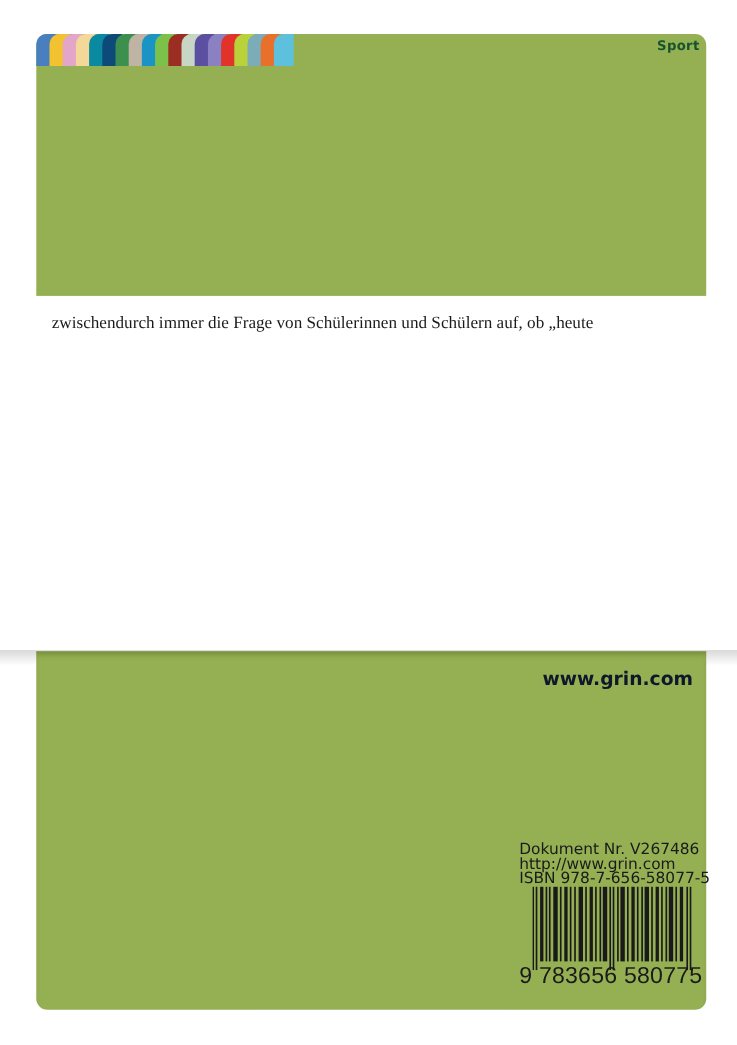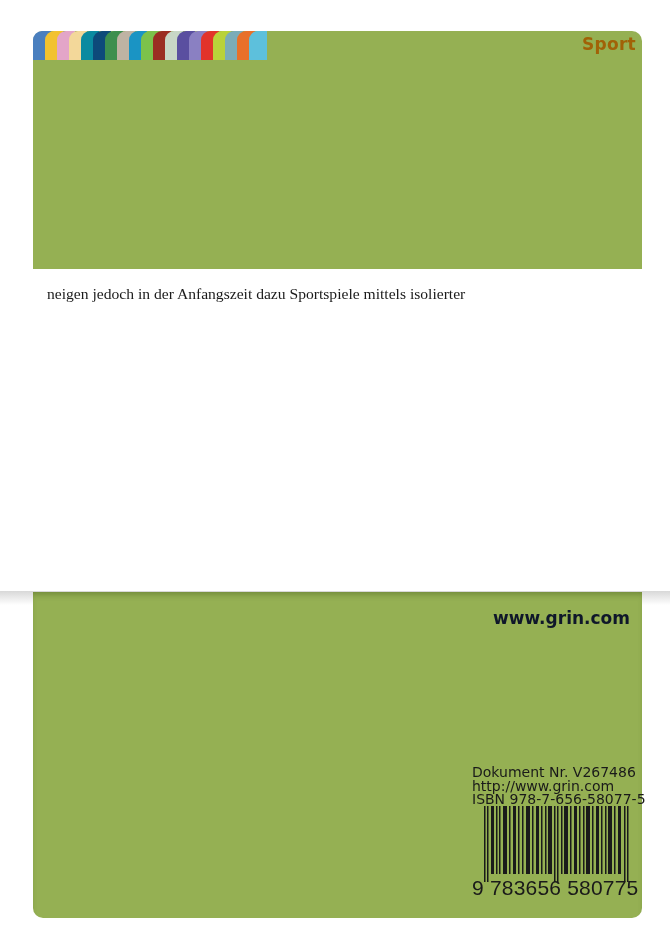--- a/index.html
+++ b/index.html
@@ -14,22 +14,22 @@
     }
     .tabs {
       position: absolute; left: 33px; top: 31px; height: 29px; width: 240px;
     }
     .tab {
       position: absolute; top: 0; height: 29px; width: 18px;
       border-radius: 9px 0 0 0;
     }
     .sport-label {
       position: absolute; right: 34px; top: 34px;
-      font-family: "DejaVu Sans", sans-serif; font-size: 17px; font-weight: bold;
-      color: #a16207; letter-spacing: 0.3px;
+      font-family: "DejaVu Sans", sans-serif; font-size: 12px; font-weight: bold;
+      color: #14532d; letter-spacing: 0.3px;
     }
     .white-band {
       position: absolute; left: 0; top: 269px; width: 670px; height: 323px;
       background: #ffffff;
     }
     .blurb {
       position: absolute; left: 47px; top: 282px; width: 590px;
       font-family: "Liberation Serif", serif; font-size: 15.6px; line-height: 23.5px;
       color: #1a1a1a; margin: 0;
     }
@@ -85,21 +85,21 @@
     <div class="tab" style="left: 168px; background: rgb(226, 51, 42); z-index: 15;"></div>
     <div class="tab" style="left: 180px; background: rgb(185, 210, 58); z-index: 16;"></div>
     <div class="tab" style="left: 192px; background: rgb(123, 172, 184); z-index: 17;"></div>
     <div class="tab" style="left: 204px; background: rgb(232, 112, 42); z-index: 18;"></div>
     <div class="tab" style="left: 216px; background: rgb(93, 192, 220); z-index: 19;"></div>
   </div>
 <div class="sport-label">Sport</div>
 
 <div class="white-band"></div>
 <p class="blurb">
-  <span>neigen jedoch in der Anfangszeit dazu Sportspiele mittels isolierter</span>
+  <span>zwischendurch immer die Frage von Schülerinnen und Schülern auf, ob „heute</span>
 </p>
 
 <div class="shadow"></div>
 <div class="bottom-panel"></div>
 <div class="grin-url">www.grin.com</div>
 
 <div class="doc-info">
   <div>Dokument Nr. V267486</div>
   <div>http://www.grin.com</div>
   <div>ISBN 978-7-656-58077-5</div>

